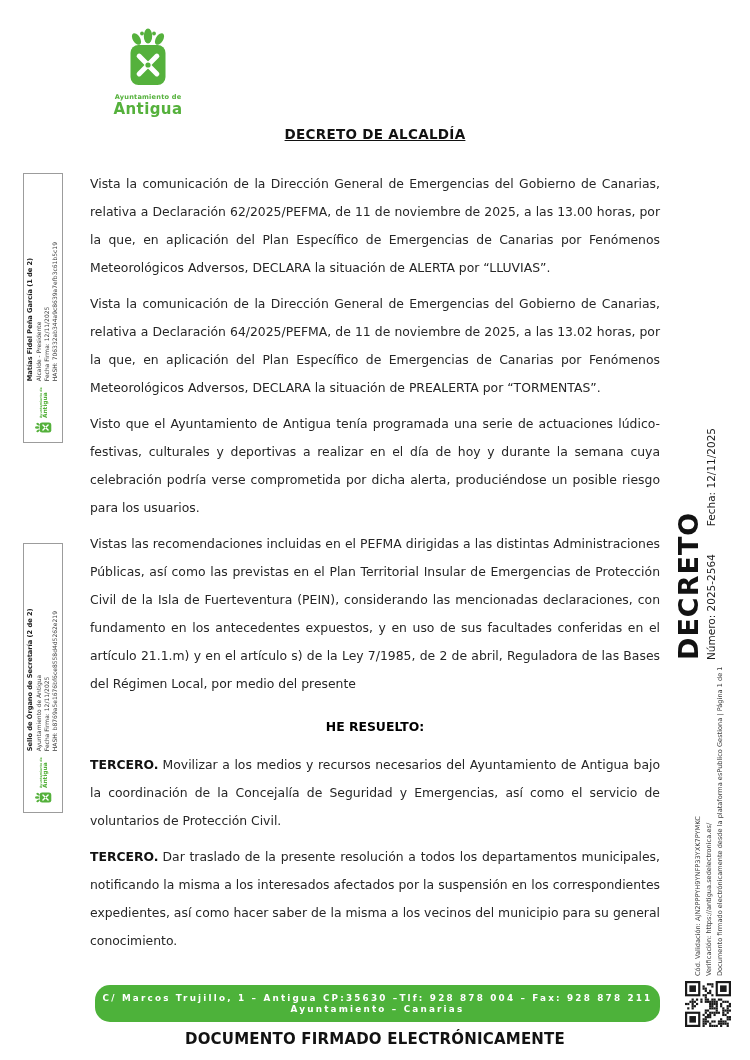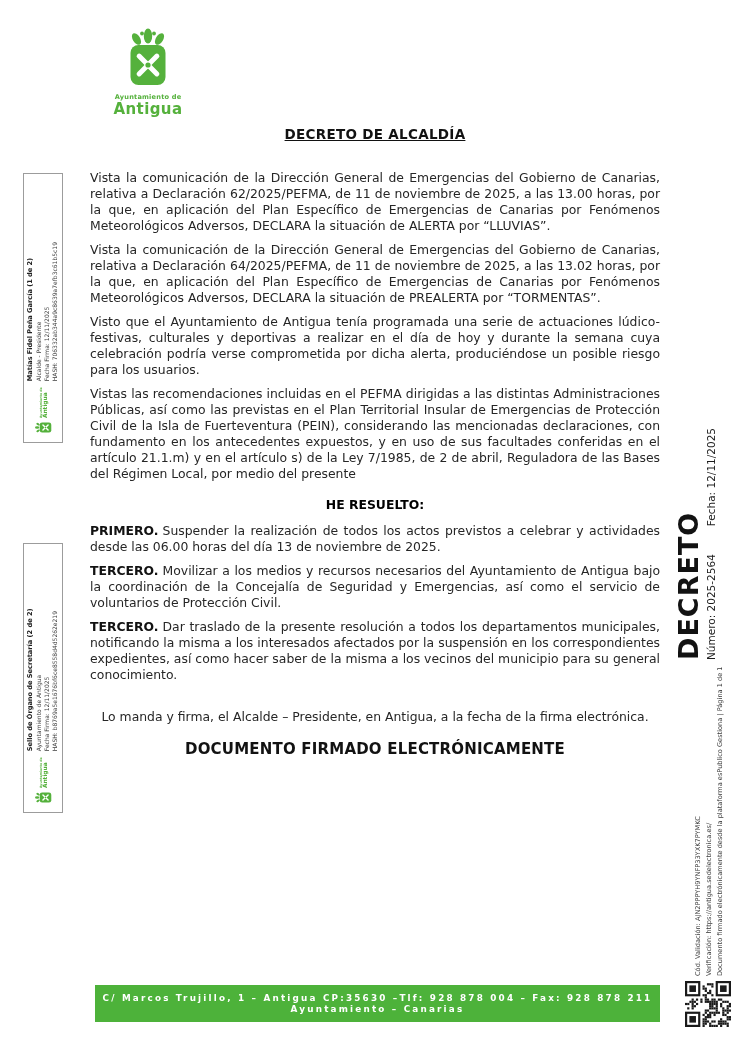--- a/index.html
+++ b/index.html
@@ -9,30 +9,30 @@
   }
   
   .logo-block{position:absolute;left:86px;top:28px;width:124px;text-align:center;}
   .logo-small{font-size:6.6px;color:#55b13c;font-weight:bold;letter-spacing:.2px;margin-top:1px;}
   .logo-name{font-size:15px;color:#55b13c;font-weight:bold;letter-spacing:.4px;margin-top:-1px;}
   
   .doc-title{position:absolute;left:90px;top:126px;width:570px;text-align:center;
     font-size:13.5px;font-weight:bold;color:#121212;letter-spacing:.3px;text-decoration:underline;}
   
   .body-col{position:absolute;left:90px;top:170px;width:570px;
-    font-size:12.4px;line-height:16px;text-align:justify;color:#262626;}
+    font-size:12.4px;line-height:28px;text-align:justify;color:#262626;}
   .body-col p{margin:0 0 8px 0;}
   .res-heading{text-align:center;font-weight:bold;margin:15px 0 10px 0;color:#000000;}
   .lead{font-weight:bold;margin-right:4px;color:#121212;}
   .closing{text-align:center;margin-top:26px;}
   .signed{text-align:center;font-weight:bold;margin-top:16px;font-size:15px;color:#121212;letter-spacing:.2px;}
   
   .footer-bar{position:absolute;left:95px;top:985px;width:565px;height:37px;
     background:#4db23a;color:#ffffff;text-align:center;font-weight:bold;
-    display:flex;flex-direction:column;justify-content:center;gap:1px;}
+    display:flex;flex-direction:column;justify-content:center;gap:1px;border-radius:15px;}
   .footer-line1{font-size:8.8px;letter-spacing:2.2px;}
   .footer-line2{font-size:8.8px;letter-spacing:2.2px;}
   
   .decree-side{position:absolute;left:570px;top:504px;width:260px;height:52px;
     transform:rotate(-90deg);transform-origin:center;}
   .decree-type{font-size:27px;font-weight:bold;color:#121212;letter-spacing:1px;line-height:30px;}
   .decree-meta{font-size:10.5px;color:#1c1c1c;line-height:14px;}
   .decree-meta .m1{margin-right:28px;}
   
   .validation{position:absolute;left:546px;top:793px;width:330px;height:36px;
@@ -82,21 +82,20 @@
 <div class="doc-title">DECRETO DE ALCALDÍA</div>
 
 <div class="body-col">
   <p>Vista la comunicación de la Dirección General de Emergencias del Gobierno de Canarias, relativa a Declaración 62/2025/PEFMA, de 11 de noviembre de 2025, a las 13.00 horas, por la que, en aplicación del Plan Específico de Emergencias de Canarias por Fenómenos Meteorológicos Adversos, DECLARA la situación de ALERTA por “LLUVIAS”.</p>
   <p>Vista la comunicación de la Dirección General de Emergencias del Gobierno de Canarias, relativa a Declaración 64/2025/PEFMA, de 11 de noviembre de 2025, a las 13.02 horas, por la que, en aplicación del Plan Específico de Emergencias de Canarias por Fenómenos Meteorológicos Adversos, DECLARA la situación de PREALERTA por “TORMENTAS”.</p>
   <p>Visto que el Ayuntamiento de Antigua tenía programada una serie de actuaciones lúdico-festivas, culturales y deportivas a realizar en el día de hoy y durante la semana cuya celebración podría verse comprometida por dicha alerta, produciéndose un posible riesgo para los usuarios.</p>
   <p>Vistas las recomendaciones incluidas en el PEFMA dirigidas a las distintas Administraciones Públicas, así como las previstas en el Plan Territorial Insular de Emergencias de Protección Civil de la Isla de Fuerteventura (PEIN), considerando las mencionadas declaraciones, con fundamento en los antecedentes expuestos, y en uso de sus facultades conferidas en el artículo 21.1.m) y en el artículo s) de la Ley 7/1985, de 2 de abril, Reguladora de las Bases del Régimen Local, por medio del presente</p>
 
   <div class="res-heading">HE RESUELTO:</div>
 
-  <p><span class="lead">PRIMERO.</span><span>Suspender la realización de todos los actos previstos a celebrar y actividades desde las 06.00 horas del día 13 de noviembre de 2025.</span></p>
   <p><span class="lead">TERCERO.</span><span>Movilizar a los medios y recursos necesarios del Ayuntamiento de Antigua bajo la coordinación de la Concejalía de Seguridad y Emergencias, así como el servicio de voluntarios de Protección Civil.</span></p>
   <p><span class="lead">TERCERO.</span><span>Dar traslado de la presente resolución a todos los departamentos municipales, notificando la misma a los interesados afectados por la suspensión en los correspondientes expedientes, así como hacer saber de la misma a los vecinos del municipio para su general conocimiento.</span></p>
 
   <div class="closing">Lo manda y firma, el Alcalde – Presidente, en Antigua, a la fecha de la firma electrónica.</div>
   <div class="signed">DOCUMENTO FIRMADO ELECTRÓNICAMENTE</div>
 </div>
 
 <div class="decree-side">
   <div class="decree-type">DECRETO</div>
   <div class="decree-meta">

